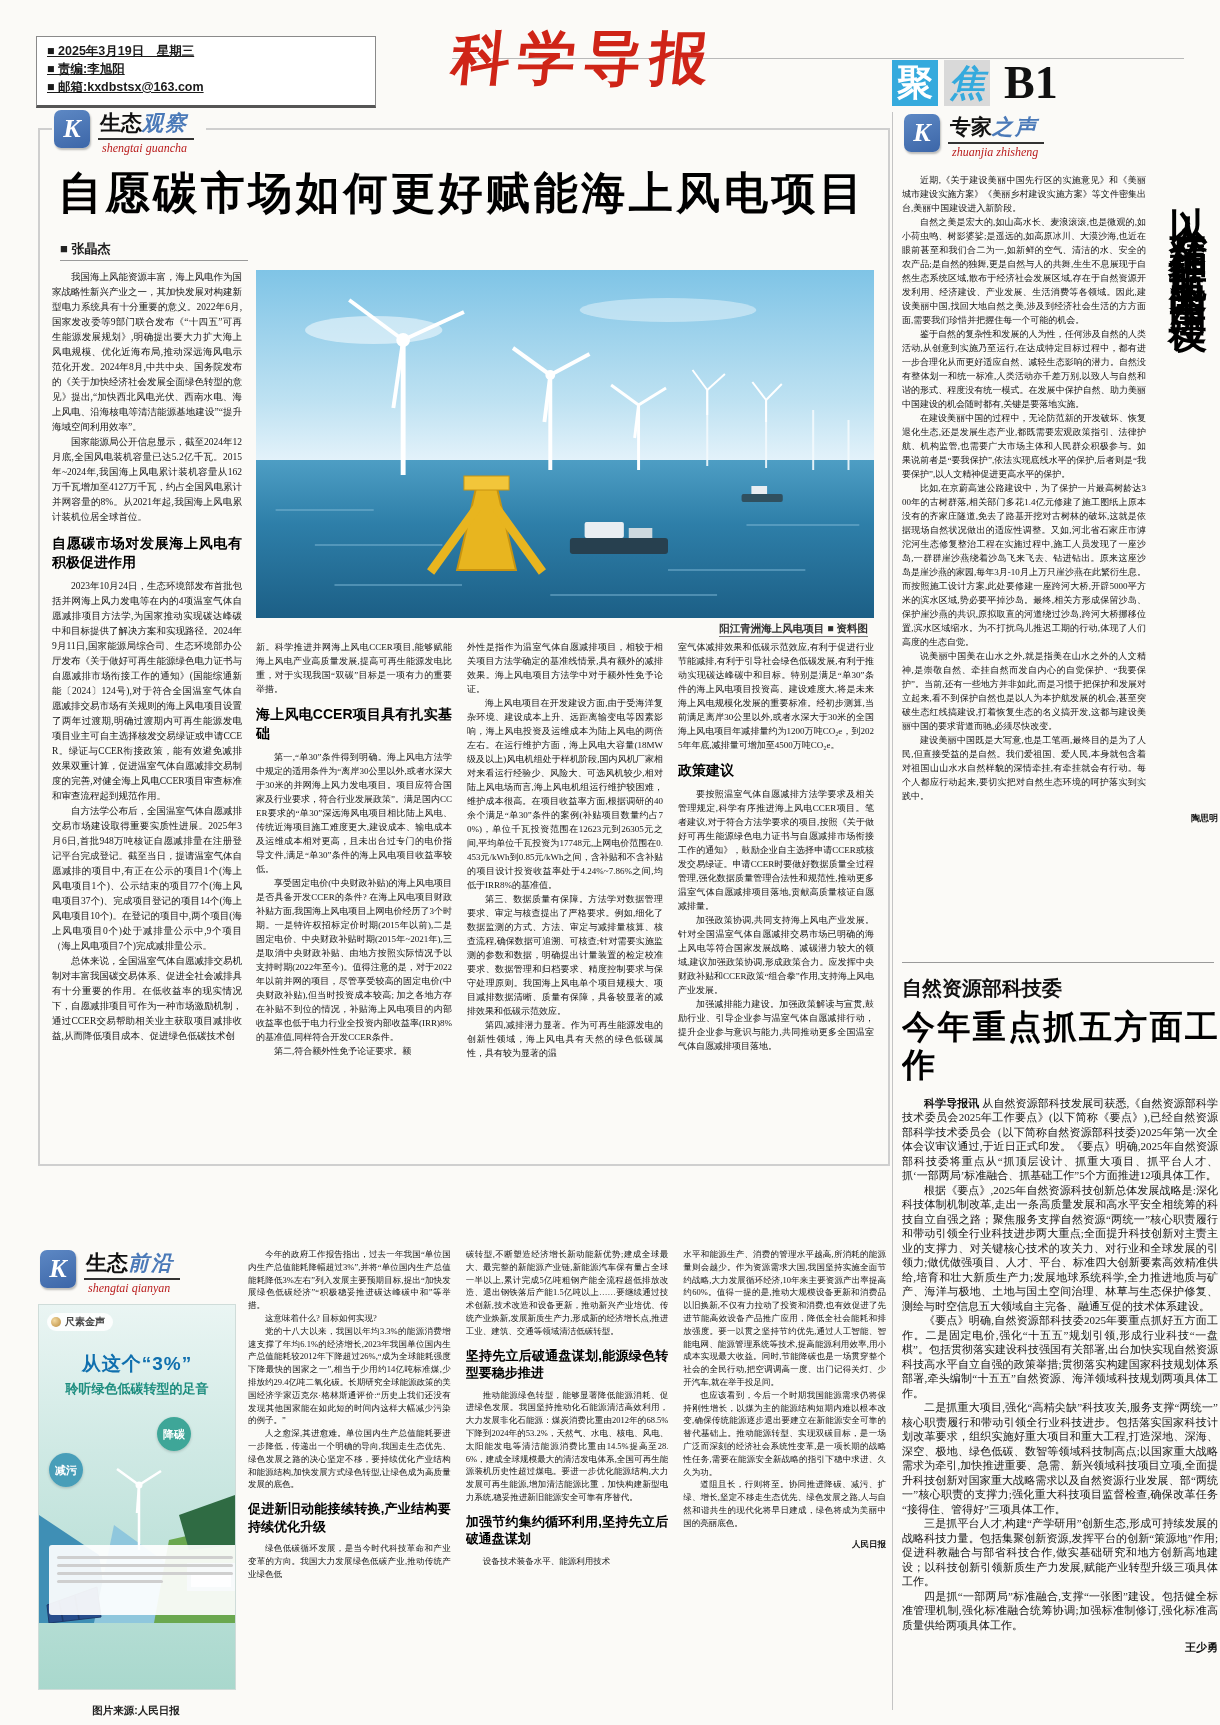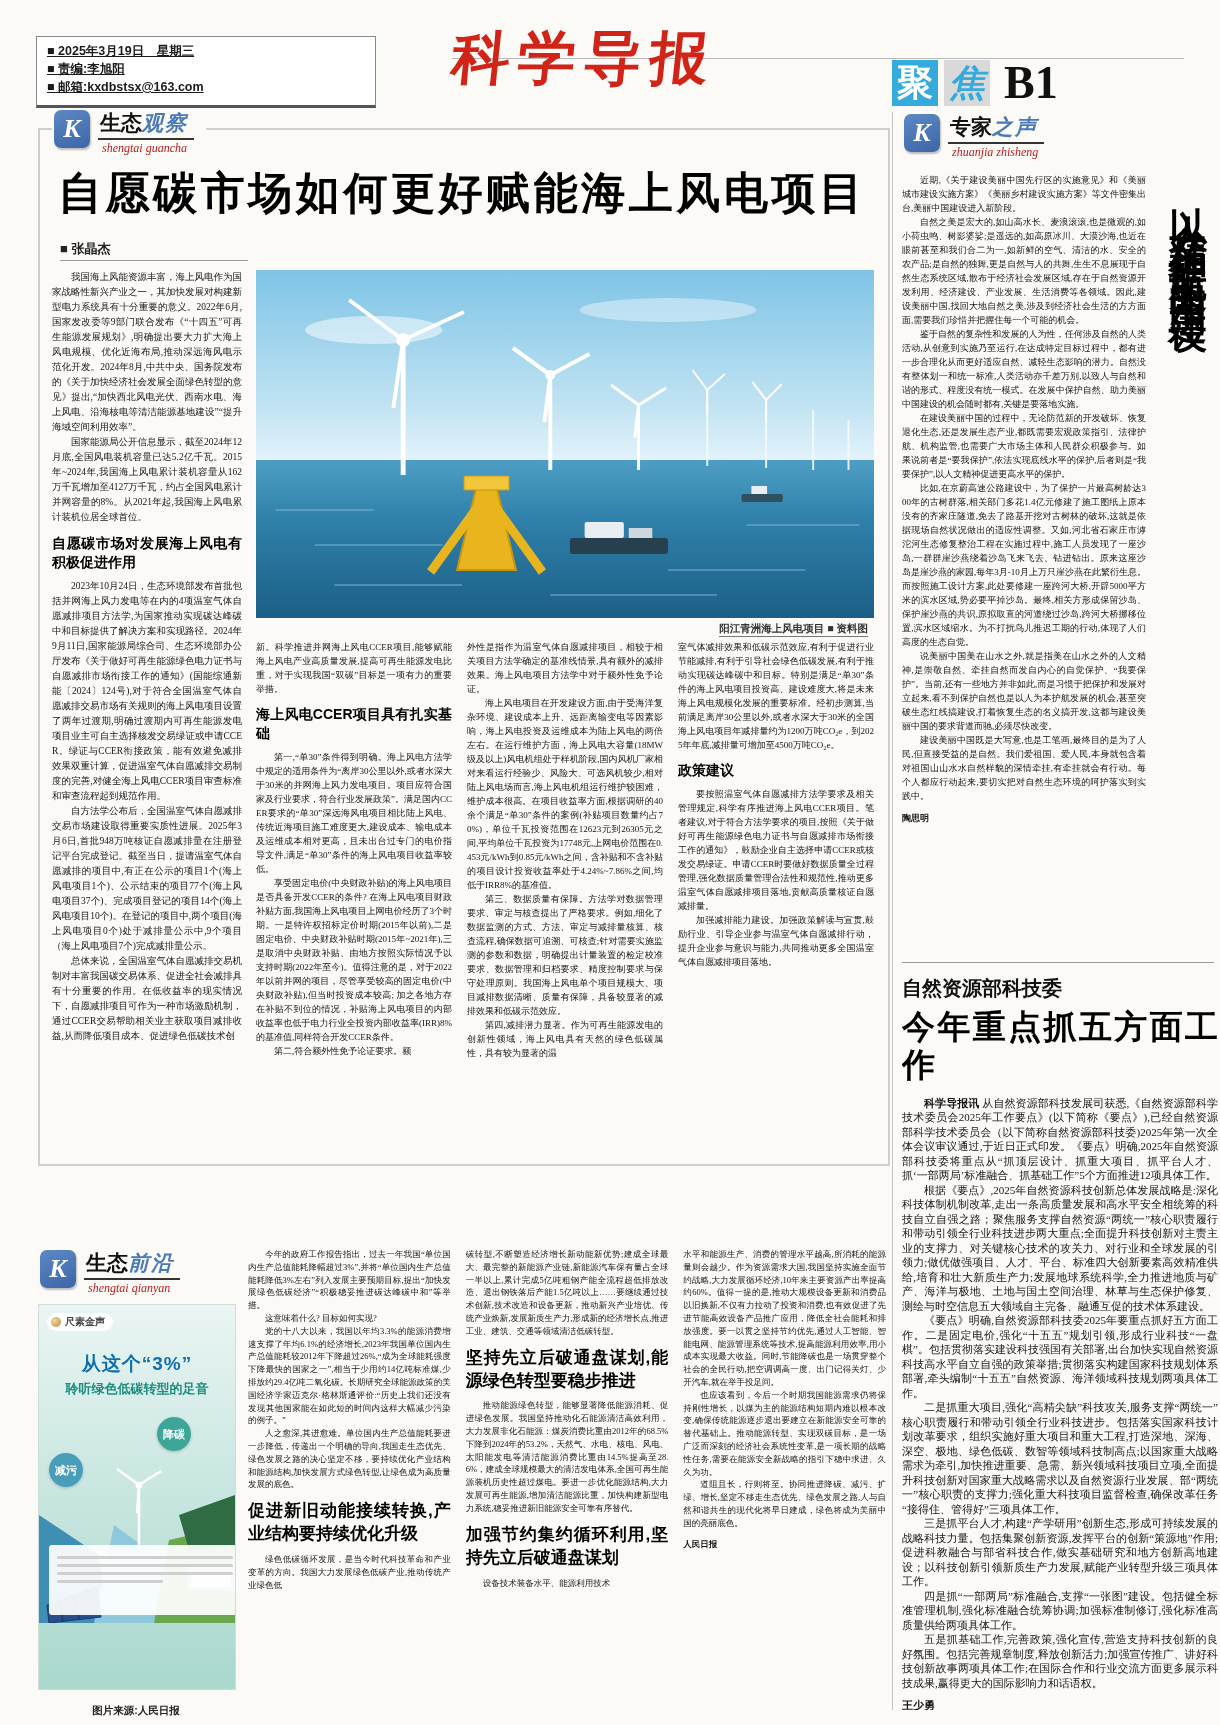--- a/index.html
+++ b/index.html
@@ -42,21 +42,21 @@
   #photo-caption{text-align:right;font:bold 10.5px/20px "Liberation Sans",sans-serif;color:#333;
                  padding-right:6px;flex:none;}
   #photo-caption span{border-bottom:1px solid #777;padding-bottom:2px;}
   #main-flow{flex:1;display:flex;gap:15px;margin-top:2px;overflow:hidden;}
   .fcol{flex:1;overflow:hidden;font-size:9px;line-height:14px;}
   
   .bodytext{text-align:justify;word-break:break-all;color:#141414;}
   .para{text-indent:2em;margin:0;}
   .cont{text-indent:0;margin:0;}
   .colhead{font:900 14px/1.35 "Liberation Sans",sans-serif;color:#000;margin:9px 0 7px;text-indent:0;}
-  .sig{text-align:left;font-weight:bold;margin-top:8px;font-family:"Liberation Sans",sans-serif;}
+  .sig{text-align:right;font-weight:bold;margin-top:8px;font-family:"Liberation Sans",sans-serif;}
   .leadlabel{font-family:"Liberation Sans",sans-serif;font-weight:bold;}
   
   #vrule{left:892px;top:112px;width:1px;height:1598px;background:#c4c4c4;}
   #expert{left:902px;top:112px;width:316px;height:845px;overflow:hidden;}
   #expert-marker{margin-bottom:10px;width:fit-content;}
   #expert-body{font-size:9px;line-height:14px;height:770px;overflow:hidden;}
   #vhead{float:right;writing-mode:vertical-rl;font:900 38px/1.6 "Liberation Sans",sans-serif;
          color:#000;height:600px;width:62px;margin:4px 0 8px 10px;letter-spacing:9px;}
   #hrule{left:902px;top:962px;width:312px;height:1px;background:#9a9a9a;}
   
@@ -70,21 +70,21 @@
   #bottom-headline{left:0;top:0;width:848px;font:900 48px/1.1 "Liberation Sans",sans-serif;color:#000;
                    text-align:justify;text-align-last:justify;}
   #bottom-headline .pct{font-family:"Liberation Serif",serif;font-weight:600;font-size:0.95em;}
   #bottom-marker{left:0;top:76px;width:fit-content;}
   #poster{left:0;top:132px;width:196px;height:384px;border:1px solid #cfdcd9;overflow:hidden;
           background:linear-gradient(180deg,#eaf5f3 0%,#cfe9e4 38%,#a9d8cd 100%);}
   #poster-credit{left:0;top:522px;width:196px;text-align:center;
                  font:bold 10.5px/16px "Liberation Sans",sans-serif;color:#222;margin-top:8px;}
   #bottom-cols{left:210px;top:76px;width:638px;height:467px;display:flex;gap:15px;overflow:hidden;}
   .bcol{flex:1;overflow:hidden;font-size:8.5px;line-height:12.8px;}
-  .bcol .colhead{font-size:17px;}
+  .bcol .colhead{font-size:13px;}
   
   #poster-brand{position:absolute;left:8px;top:8px;background:rgba(255,255,255,.85);border-radius:10px;
                 padding:2px 8px 2px 18px;font:bold 10px/14px "Liberation Sans",sans-serif;color:#444;}
   #poster-brand::before{content:"";position:absolute;left:4px;top:4px;width:10px;height:10px;border-radius:50%;
                 background:radial-gradient(circle at 35% 35%,#f3d9a0,#b98a3a);}
   #poster-t1{position:absolute;left:0;top:48px;width:100%;text-align:center;
              font:900 19px/1.2 "Liberation Sans",sans-serif;color:#0f6fae;letter-spacing:1px;}
   #poster-t2{position:absolute;left:0;top:76px;width:100%;text-align:center;
              font:bold 13px/1.3 "Liberation Sans",sans-serif;color:#1d8d7f;}
   .badge{position:absolute;width:34px;height:34px;border-radius:50%;background:rgba(46,158,143,.9);
@@ -226,20 +226,21 @@
         <div class="fcol bodytext">
             <p class="cont">外性是指作为温室气体自愿减排项目，相较于相关项目方法学确定的基准线情景,具有额外的减排效果。海上风电项目方法学中对于额外性免予论证。</p>
             <p class="para">海上风电项目在开发建设方面,由于受海洋复杂环境、建设成本上升、远距离输变电等因素影响，海上风电投资及运维成本为陆上风电的两倍左右。在运行维护方面，海上风电大容量(18MW级及以上)风电机组处于样机阶段,国内风机厂家相对来看运行经验少、风险大、可选风机较少,相对陆上风电场而言,海上风电机组运行维护较困难，维护成本很高。在项目收益率方面,根据调研的40余个满足“单30”条件的案例(补贴项目数量约占70%)，单位千瓦投资范围在12623元到26305元之间,平均单位千瓦投资为17748元,上网电价范围在0.453元/kWh到0.85元/kWh之间，含补贴和不含补贴的项目设计投资收益率处于4.24%~7.86%之间,均低于IRR8%的基准值。</p>
             <p class="para">第三、数据质量有保障。方法学对数据管理要求、审定与核查提出了严格要求。例如,细化了数据监测的方式、方法、审定与减排量核算、核查流程,确保数据可追溯、可核查;针对需要实施监测的参数和数据，明确提出计量装置的检定校准要求、数据管理和归档要求、精度控制要求与保守处理原则。我国海上风电单个项目规模大、项目减排数据清晰、质量有保障，具备较显著的减排效果和低碳示范效应。</p>
             <p class="para">第四,减排潜力显著。作为可再生能源发电的创新性领域，海上风电具有天然的绿色低碳属性，具有较为显著的温</p>
           </div>
         <div class="fcol bodytext">
             <p class="cont">室气体减排效果和低碳示范效应,有利于促进行业节能减排,有利于引导社会绿色低碳发展,有利于推动实现碳达峰碳中和目标。特别是满足“单30”条件的海上风电项目投资高、建设难度大,将是未来海上风电规模化发展的重要标准。经初步测算,当前满足离岸30公里以外,或者水深大于30米的全国海上风电项目年减排量约为1200万吨CO₂e，到2025年年底,减排量可增加至4500万吨CO₂e。</p>
             <h4 class="colhead">政策建议</h4>
             <p class="para">要按照温室气体自愿减排方法学要求及相关管理规定,科学有序推进海上风电CCER项目。笔者建议,对于符合方法学要求的项目,按照《关于做好可再生能源绿色电力证书与自愿减排市场衔接工作的通知》，鼓励企业自主选择申请CCER或核发交易绿证。申请CCER时要做好数据质量全过程管理,强化数据质量管理合法性和规范性,推动更多温室气体自愿减排项目落地,贡献高质量核证自愿减排量。</p>
+            <p class="para">加强政策协调,共同支持海上风电产业发展。针对全国温室气体自愿减排交易市场已明确的海上风电等符合国家发展战略、减碳潜力较大的领域,建议加强政策协调,形成政策合力。应发挥中央财政补贴和CCER政策“组合拳”作用,支持海上风电产业发展。</p>
             <p class="para">加强减排能力建设。加强政策解读与宣贯,鼓励行业、引导企业参与温室气体自愿减排行动，提升企业参与意识与能力,共同推动更多全国温室气体自愿减排项目落地。</p>
           </div>
       </div>
     </div>
   </div>
 </div>
 
 <div class="abs" id="vrule"></div>
 <div class="abs" id="expert">
   <div class="marker" id="expert-marker">
@@ -270,21 +271,20 @@
 <div class="abs" id="ministry">
   <div id="ministry-kicker">自然资源部科技委</div>
   <h2 id="ministry-headline" style="margin:0 0 12px">今年重点抓五方面工作</h2>
   <div id="ministry-body" class="bodytext">
       <p class="para"><b class="leadlabel">科学导报讯</b> 从自然资源部科技发展司获悉,《自然资源部科学技术委员会2025年工作要点》(以下简称《要点》),已经自然资源部科学技术委员会（以下简称自然资源部科技委)2025年第一次全体会议审议通过,于近日正式印发。《要点》明确,2025年自然资源部科技委将重点从“抓顶层设计、抓重大项目、抓平台人才、抓‘一部两局’标准融合、抓基础工作”5个方面推进12项具体工作。</p>
       <p class="para">根据《要点》,2025年自然资源科技创新总体发展战略是:深化科技体制机制改革,走出一条高质量发展和高水平安全相统筹的科技自立自强之路；聚焦服务支撑自然资源“两统一”核心职责履行和带动引领全行业科技进步两大重点;全面提升科技创新对主责主业的支撑力、对关键核心技术的攻关力、对行业和全球发展的引领力;做优做强项目、人才、平台、标准四大创新要素高效精准供给,培育和壮大新质生产力;发展地球系统科学,全力推进地质与矿产、海洋与极地、土地与国土空间治理、林草与生态保护修复、测绘与时空信息五大领域自主完备、融通互促的技术体系建设。</p>
       <p class="para">《要点》明确,自然资源部科技委2025年要重点抓好五方面工作。二是固定电价,强化“十五五”规划引领,形成行业科技“一盘棋”。包括贯彻落实建设科技强国有关部署,出台加快实现自然资源科技高水平自立自强的政策举措;贯彻落实构建国家科技规划体系部署,牵头编制“十五五”自然资源、海洋领域科技规划两项具体工作。</p>
       <p class="para">二是抓重大项目,强化“高精尖缺”科技攻关,服务支撑“两统一”核心职责履行和带动引领全行业科技进步。包括落实国家科技计划改革要求，组织实施好重大项目和重大工程,打造深地、深海、深空、极地、绿色低碳、数智等领域科技制高点;以国家重大战略需求为牵引,加快推进重要、急需、新兴领域科技项目立项,全面提升科技创新对国家重大战略需求以及自然资源行业发展、部“两统一”核心职责的支撑力;强化重大科技项目监督检查,确保改革任务“接得住、管得好”三项具体工作。</p>
       <p class="para">三是抓平台人才,构建“产学研用”创新生态,形成可持续发展的战略科技力量。包括集聚创新资源,发挥平台的创新“策源地”作用;促进科教融合与部省科技合作,做实基础研究和地方创新高地建设；以科技创新引领新质生产力发展,赋能产业转型升级三项具体工作。</p>
       <p class="para">四是抓“一部两局”标准融合,支撑“一张图”建设。包括健全标准管理机制,强化标准融合统筹协调;加强标准制修订,强化标准高质量供给两项具体工作。</p>
-      <p class="para">五是抓基础工作,完善政策,强化宣传,营造支持科技创新的良好氛围。包括完善规章制度,释放创新活力;加强宣传推广、讲好科技创新故事两项具体工作;在国际合作和行业交流方面更多展示科技成果,赢得更大的国际影响力和话语权。</p>
       <p class="sig">王少勇</p>
     </div>
 </div>
 
 <div class="abs" id="bottom">
   <div class="abs marker" id="bottom-marker">
     <div class="kbadge">K</div>
     <div>
       <div class="mtitle">
         <span class="black">生态</span><span class="blue">前沿</span>

